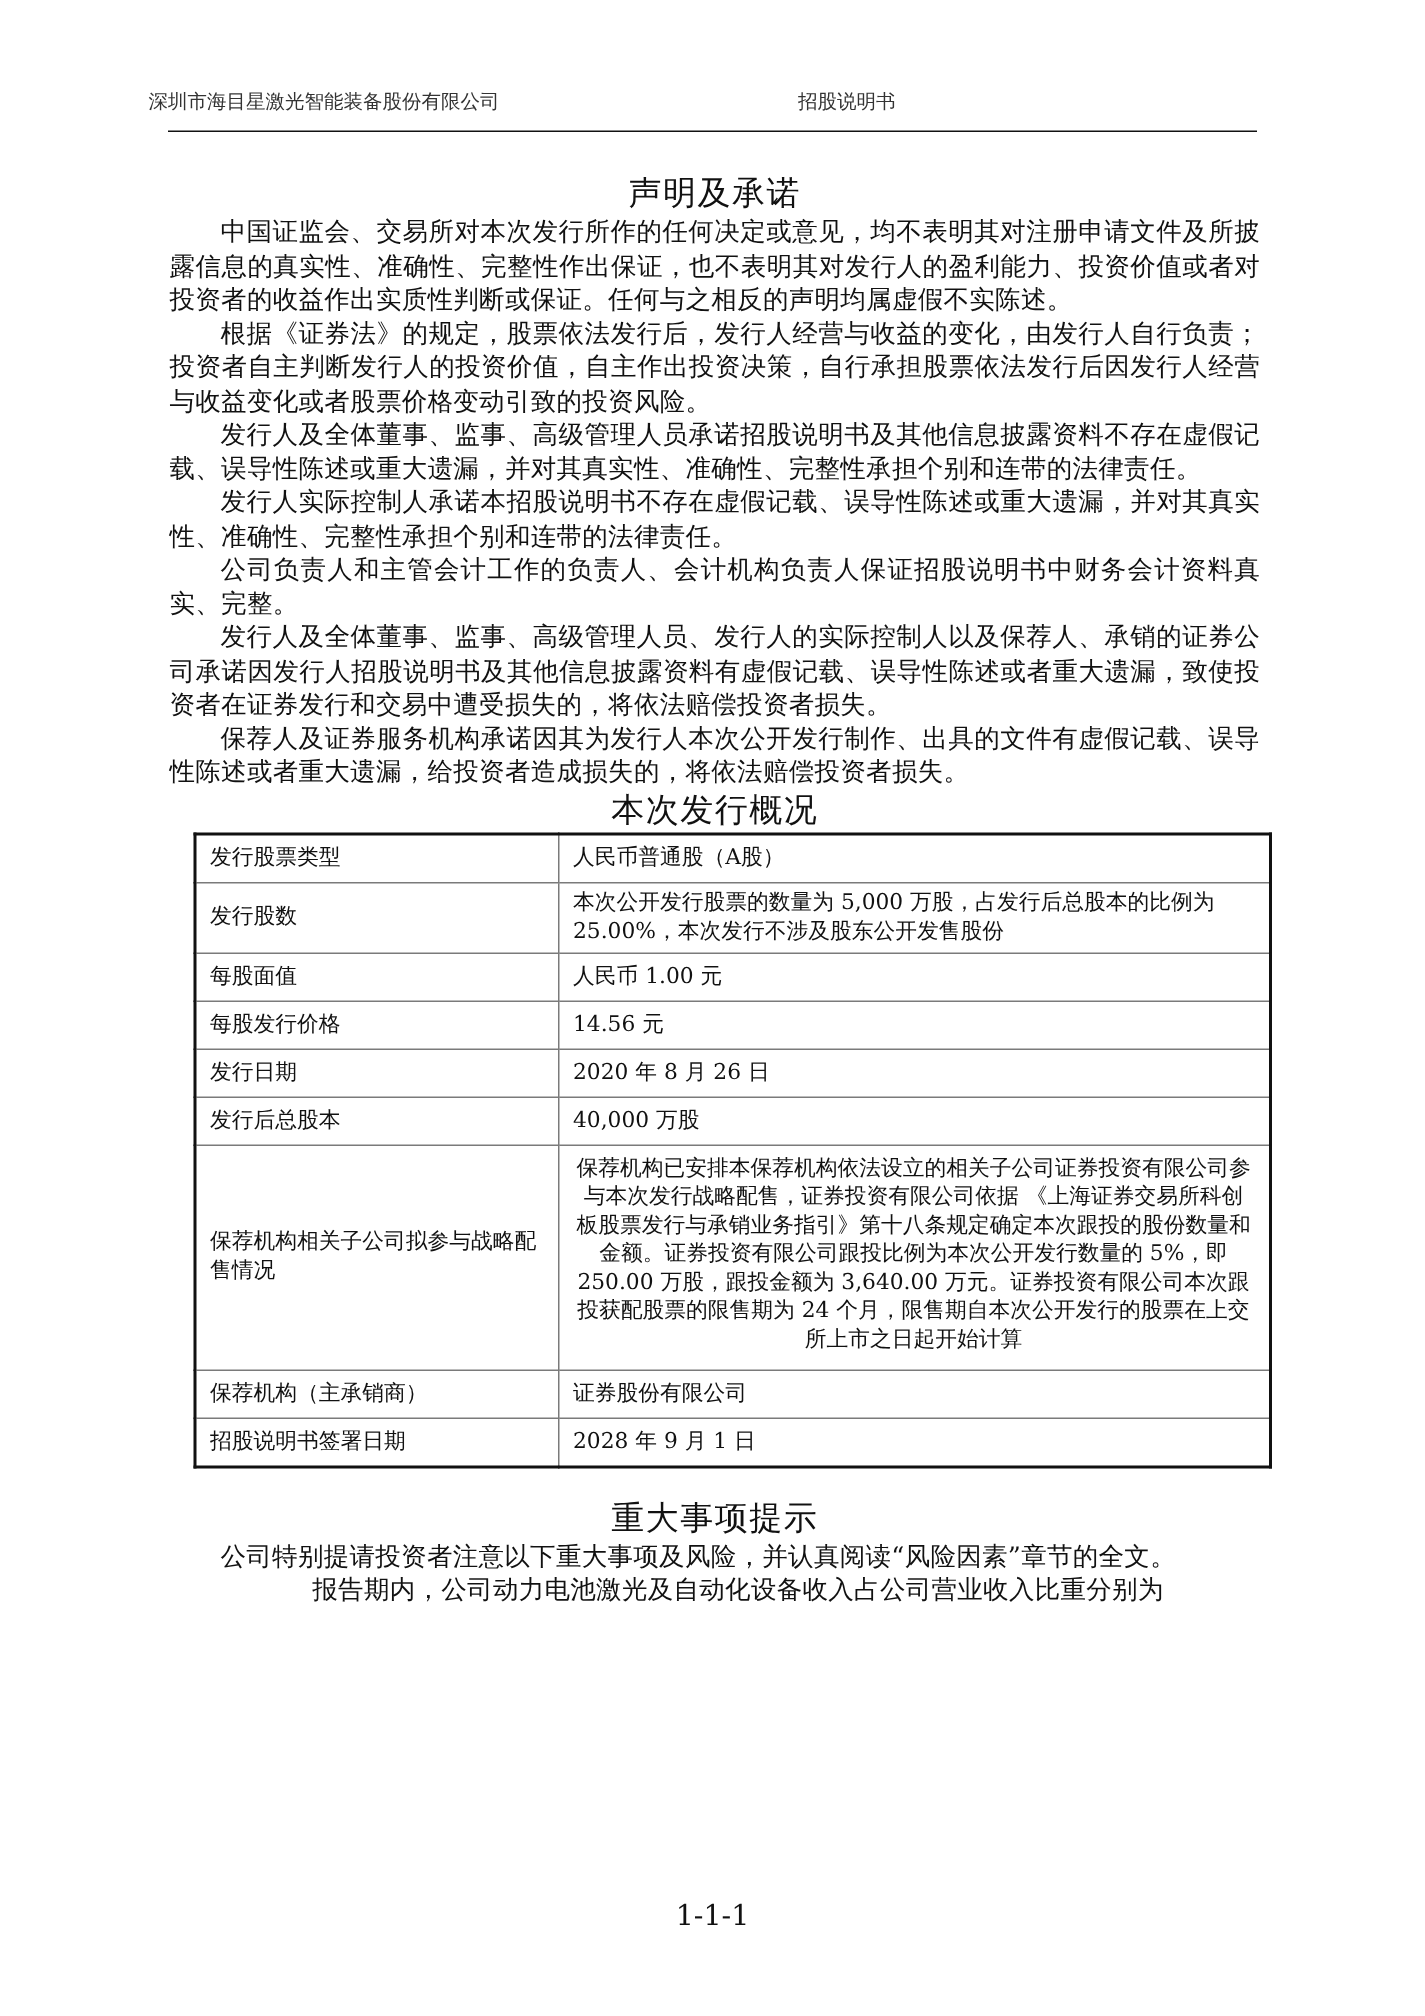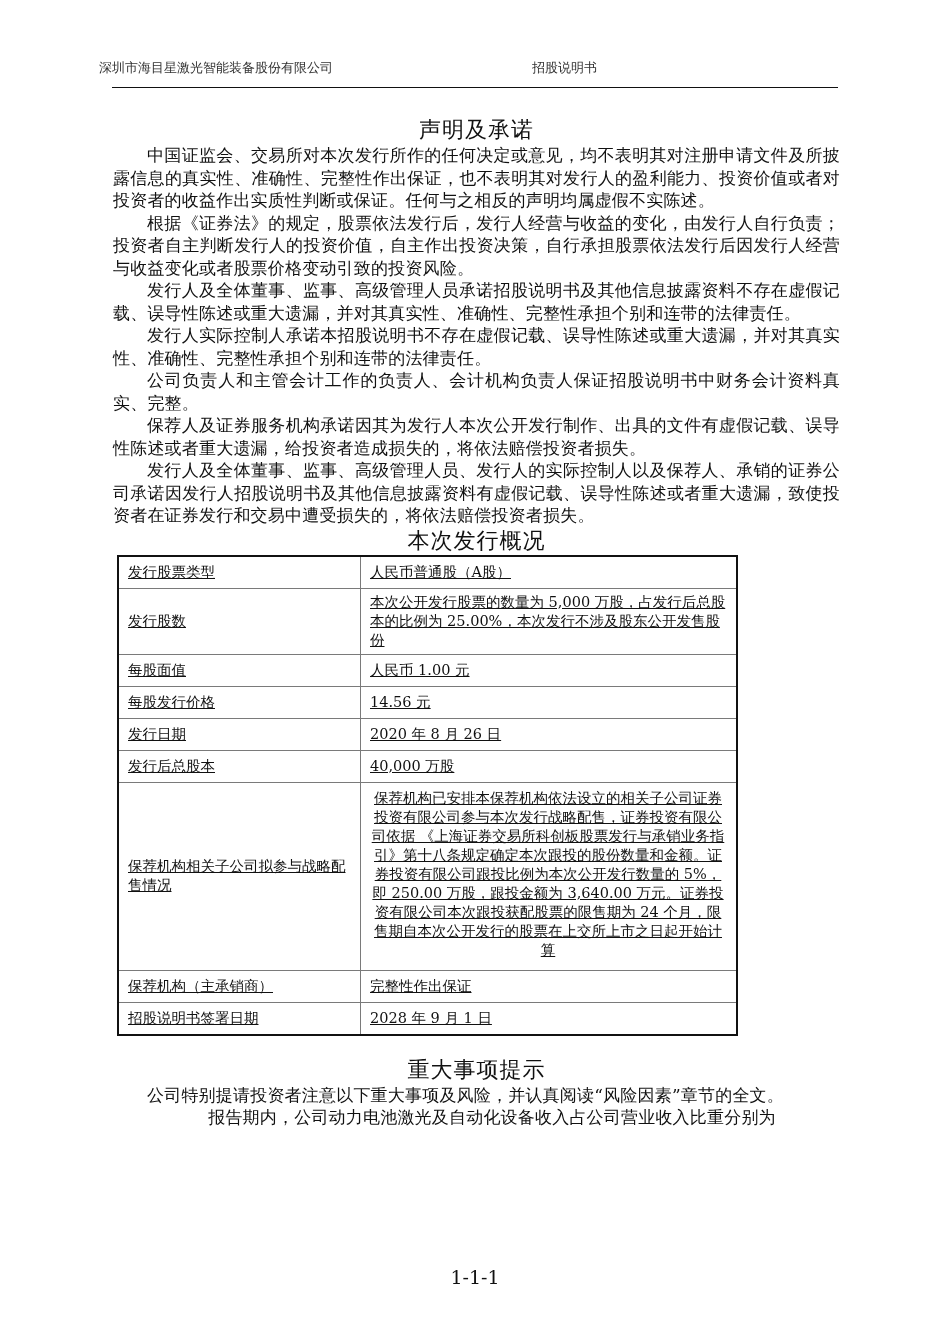--- a/index.html
+++ b/index.html
@@ -21,22 +21,22 @@
     h1.section-title {
       margin: 0; text-align: center; font-weight: normal; font-size: 22px;
       line-height: 28px; letter-spacing: 1px; color: #111;
     }
     p.para {
       margin: 0; font-size: 17px; line-height: 22.5px; text-indent: 2em;
       text-align: justify; letter-spacing: 0.2px;
     }
     .table-title { margin-top: -2px; }
     table.offering {
-      border-collapse: collapse; width: 621px; margin-left: 4px;
-      border: 2px solid #111; font-size: 14.5px; text-decoration: underline;
+      border-collapse: collapse; width: 719px; margin-left: 16px;
+      border: 2px solid #111; font-size: 14.5px;
     }
     table.offering td {
       border: 1px solid #7a7a7a; padding: 4px 10px 4px 9px; vertical-align: middle;
       line-height: 19px;
     }
     table.offering td.label { width: 222px; }
     table.offering tr.r1 td { height: 23px; }
     table.offering tr.short td { height: 23px; }
     table.offering tr.long td.value { padding-top: 6px; padding-bottom: 10px; text-align: center; }
     .h-gap { height: 20px; }
@@ -59,22 +59,22 @@
 <div class="header-rule"></div>
 
 <div class="content">
   <section>
     <h1 class="section-title">声明及承诺</h1>
     <p class="para">中国证监会、交易所对本次发行所作的任何决定或意见，均不表明其对注册申请文件及所披露信息的真实性、准确性、完整性作出保证，也不表明其对发行人的盈利能力、投资价值或者对投资者的收益作出实质性判断或保证。任何与之相反的声明均属虚假不实陈述。</p>
     <p class="para">根据《证券法》的规定，股票依法发行后，发行人经营与收益的变化，由发行人自行负责；投资者自主判断发行人的投资价值，自主作出投资决策，自行承担股票依法发行后因发行人经营与收益变化或者股票价格变动引致的投资风险。</p>
     <p class="para">发行人及全体董事、监事、高级管理人员承诺招股说明书及其他信息披露资料不存在虚假记载、误导性陈述或重大遗漏，并对其真实性、准确性、完整性承担个别和连带的法律责任。</p>
     <p class="para">发行人实际控制人承诺本招股说明书不存在虚假记载、误导性陈述或重大遗漏，并对其真实性、准确性、完整性承担个别和连带的法律责任。</p>
     <p class="para">公司负责人和主管会计工作的负责人、会计机构负责人保证招股说明书中财务会计资料真实、完整。</p>
+    <p class="para">发行人及全体董事、监事、高级管理人员、发行人的实际控制人以及保荐人、承销的证券公司承诺因发行人招股说明书及其他信息披露资料有虚假记载、误导性陈述或者重大遗漏，致使投资者在证券发行和交易中遭受损失的，将依法赔偿投资者损失。</p>
     <p class="para">保荐人及证券服务机构承诺因其为发行人本次公开发行制作、出具的文件有虚假记载、误导性陈述或者重大遗漏，给投资者造成损失的，将依法赔偿投资者损失。</p>
-    <p class="para">发行人及全体董事、监事、高级管理人员、发行人的实际控制人以及保荐人、承销的证券公司承诺因发行人招股说明书及其他信息披露资料有虚假记载、误导性陈述或者重大遗漏，致使投资者在证券发行和交易中遭受损失的，将依法赔偿投资者损失。</p>
   </section>
 
   <section>
     <h1 class="section-title table-title">本次发行概况</h1>
     <table class="offering">
       <tbody>
         <tr class="r1">
           <td class="label">发行股票类型</td>
           <td class="value">人民币普通股（A股）</td>
         </tr>
@@ -97,21 +97,21 @@
         <tr class="short">
           <td class="label">发行后总股本</td>
           <td class="value">40,000 万股</td>
         </tr>
         <tr class="long">
           <td class="label">保荐机构相关子公司拟参与战略配售情况</td>
           <td class="value">保荐机构已安排本保荐机构依法设立的相关子公司证券投资有限公司参与本次发行战略配售，证券投资有限公司依据 《上海证券交易所科创板股票发行与承销业务指引》第十八条规定确定本次跟投的股份数量和金额。证券投资有限公司跟投比例为本次公开发行数量的 5%，即 250.00 万股，跟投金额为 3,640.00 万元。证券投资有限公司本次跟投获配股票的限售期为 24 个月，限售期自本次公开发行的股票在上交所上市之日起开始计算</td>
         </tr>
         <tr class="short">
           <td class="label">保荐机构（主承销商）</td>
-          <td class="value">完整性作出保证</td>
+          <td class="value">证券股份有限公司</td>
         </tr>
         <tr class="short">
           <td class="label">招股说明书签署日期</td>
           <td class="value">2028 年 9 月 1 日</td>
         </tr>
       </tbody>
     </table>
   </section>
 
   <div class="h-gap"></div>

